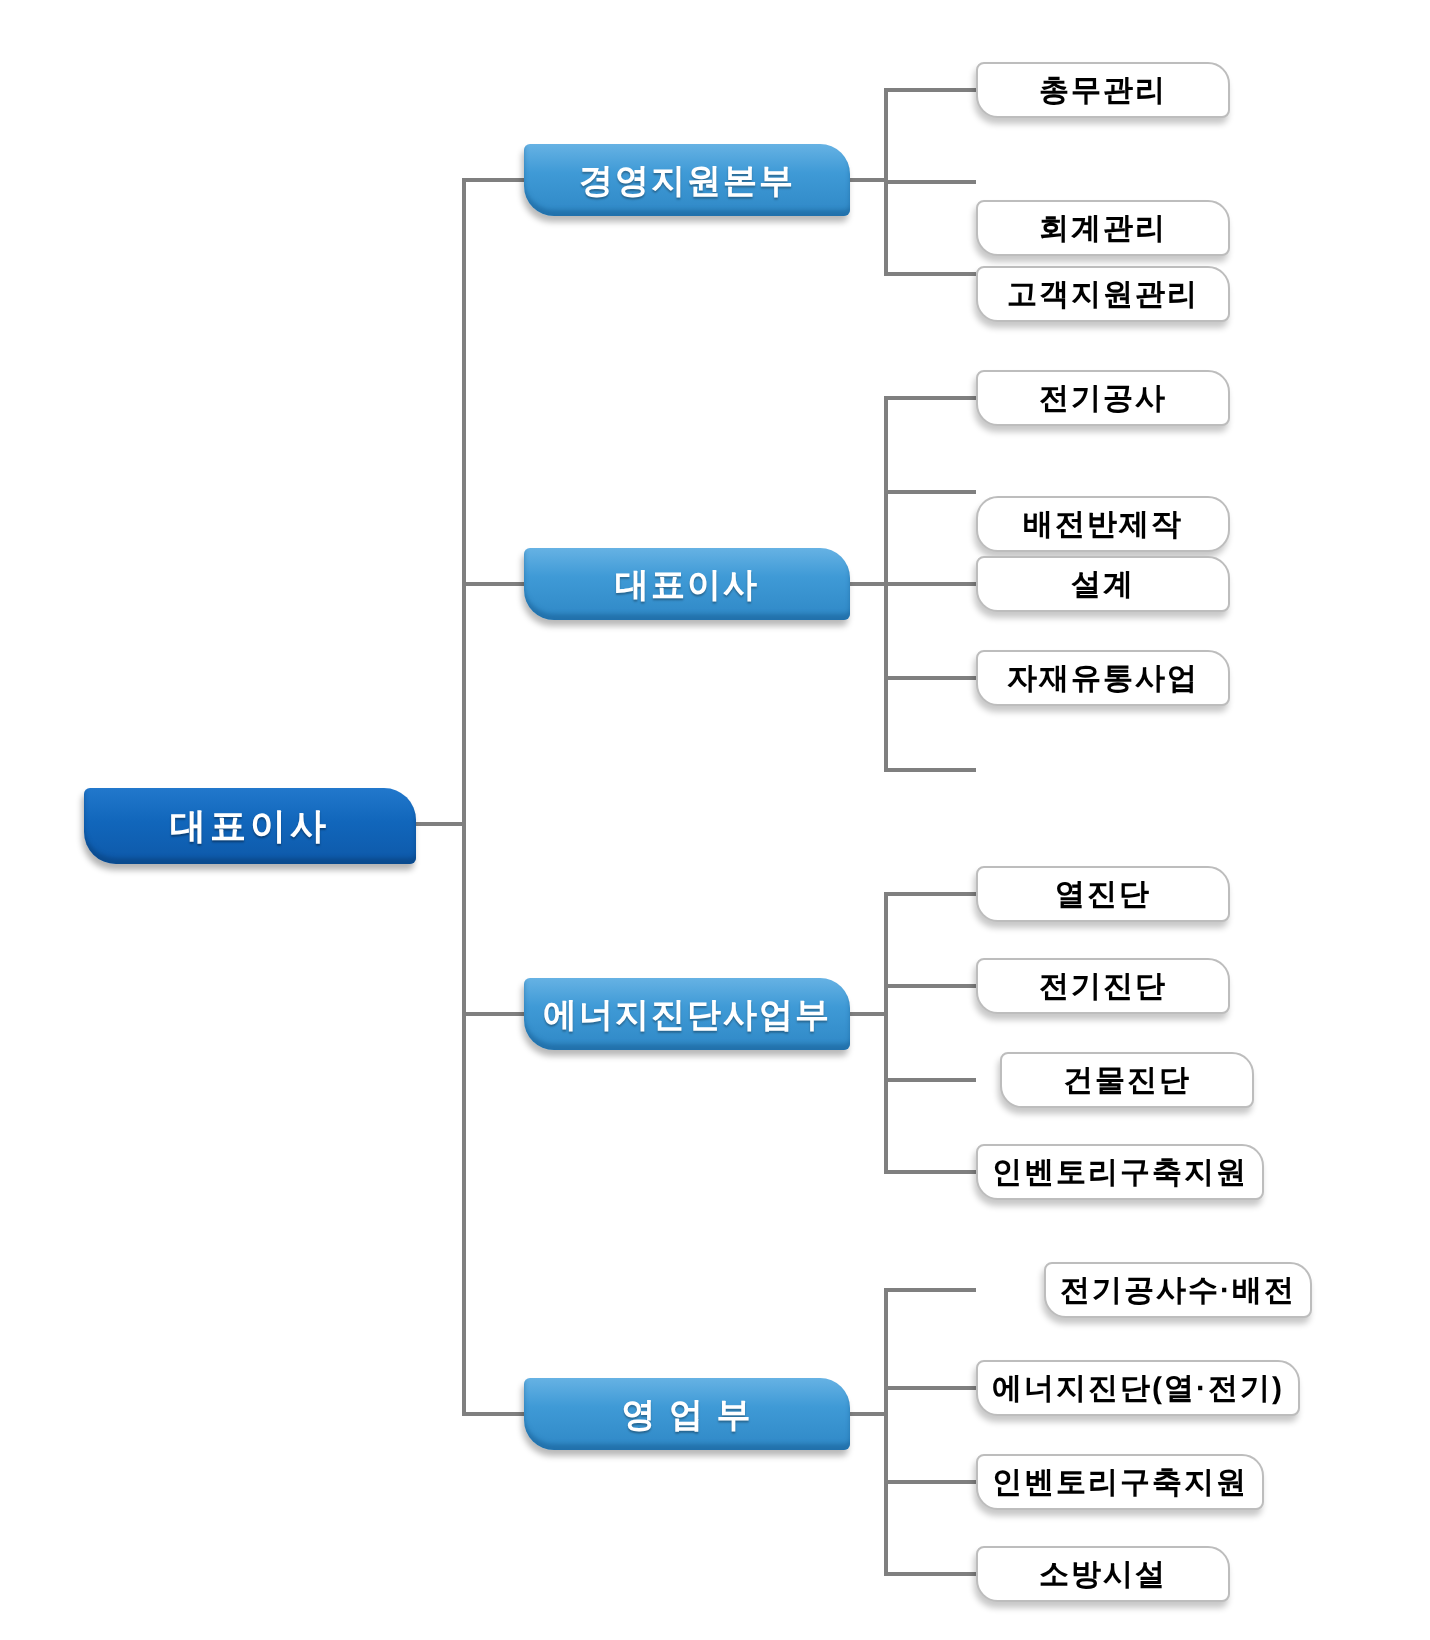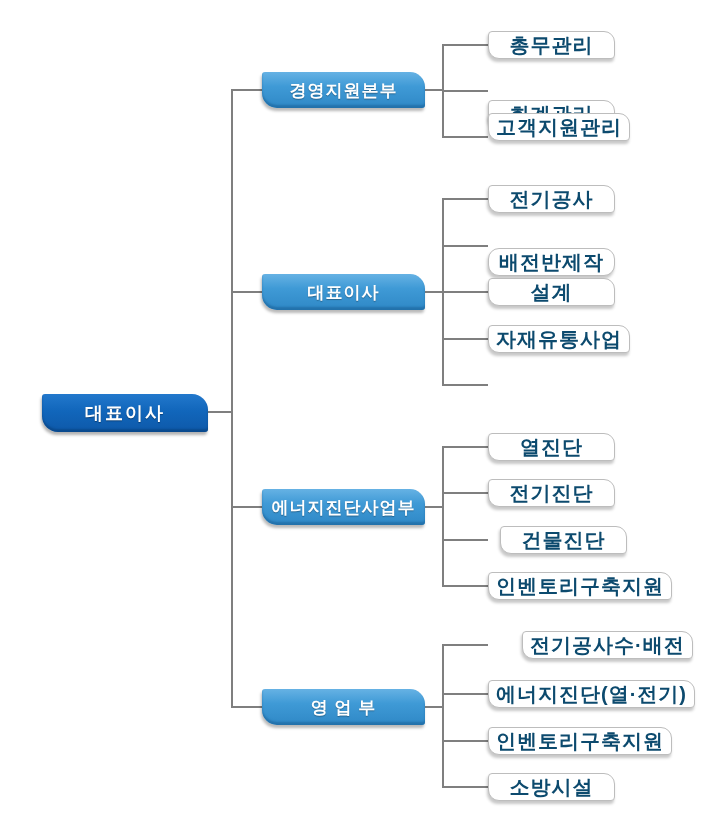--- a/index.html
+++ b/index.html
@@ -67,22 +67,22 @@
     position: absolute;
     left: 488px;
     height: 28px;
     min-width: 127px;
     box-sizing: border-box;
     padding: 0 7px;
     background: #ffffff;
     border: 1px solid #bdbdbd;
     border-radius: 4px 11px 4px 11px;
     box-shadow: -1px 3px 3px rgba(0,0,0,0.22);
-    color: #0c4a6e;
-    font-size: 20px;
+    color: #000000;
+    font-size: 15px;
     font-weight: bold;
     letter-spacing: 1px;
     display: inline-flex;
     align-items: center;
     justify-content: center;
     white-space: nowrap;
   }
 </style>
 </head>
 <body>
@@ -130,21 +130,21 @@
 
   <div class="root-box">대표이사</div>
 
   <div class="dept-box" style="top:72px;">경영지원본부</div>
   <div class="dept-box" style="top:274px;">대표이사</div>
   <div class="dept-box" style="top:489px;">에너지진단사업부</div>
   <div class="dept-box" style="top:689px;">영 업 부</div>
 
   <div class="leaf-box" style="top:31px;">총무관리</div>
   <div class="leaf-box" style="top:77px;margin-top:23px;">회계관리</div>
-  <div class="leaf-box" style="top:113px;">고객지원관리</div>
+  <div class="leaf-box" style="top:133px;">고객지원관리</div>
 
   <div class="leaf-box" style="top:185px;">전기공사</div>
   <div class="leaf-box" style="top:248px;border-radius:11px;">배전반제작</div>
   <div class="leaf-box" style="top:278px;">설계</div>
   <div class="leaf-box" style="top:325px;">자재유통사업</div>
 
   <div class="leaf-box" style="top:433px;text-align:right;">열진단</div>
   <div class="leaf-box" style="top:479px;">전기진단</div>
   <div class="leaf-box" style="top:526px;margin-left:12px;">건물진단</div>
   <div class="leaf-box" style="top:572px;">인벤토리구축지원</div>

